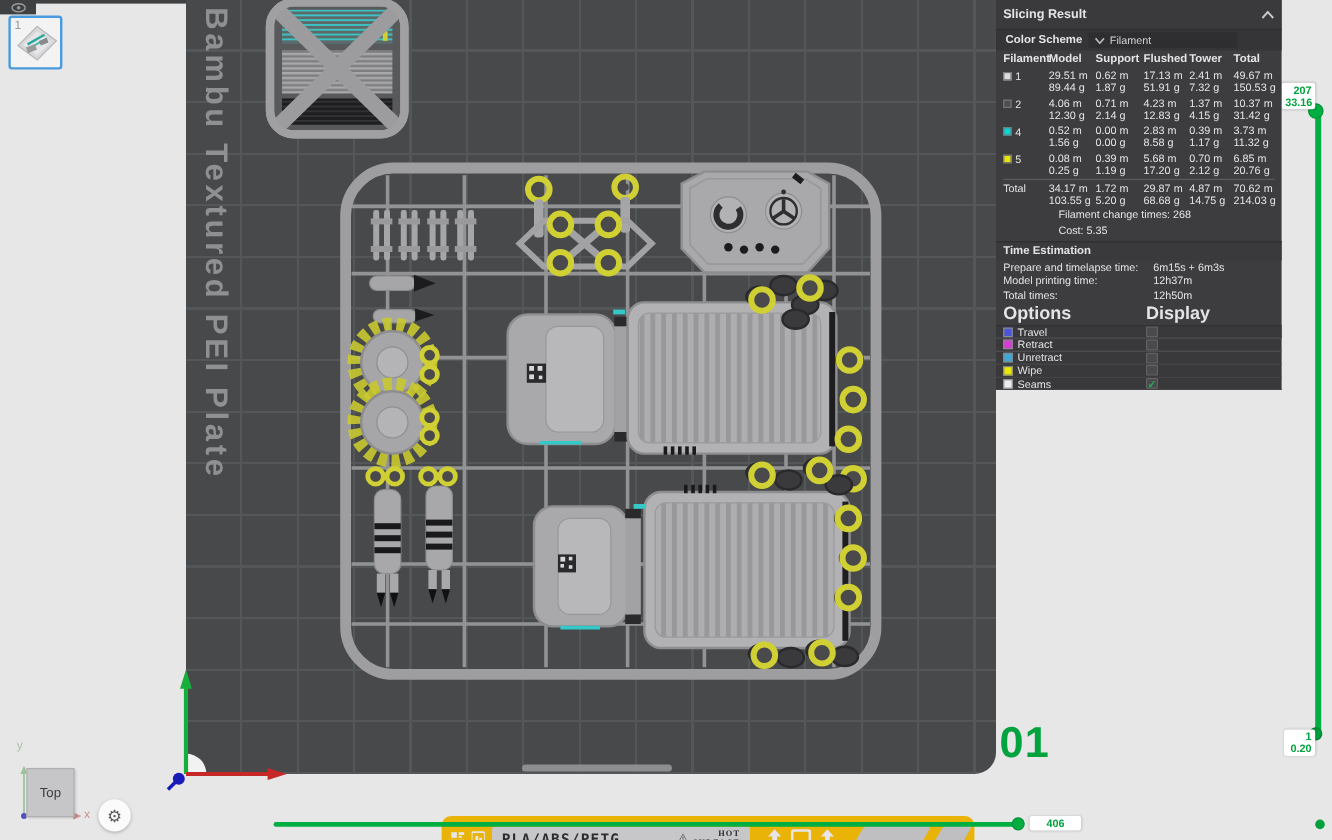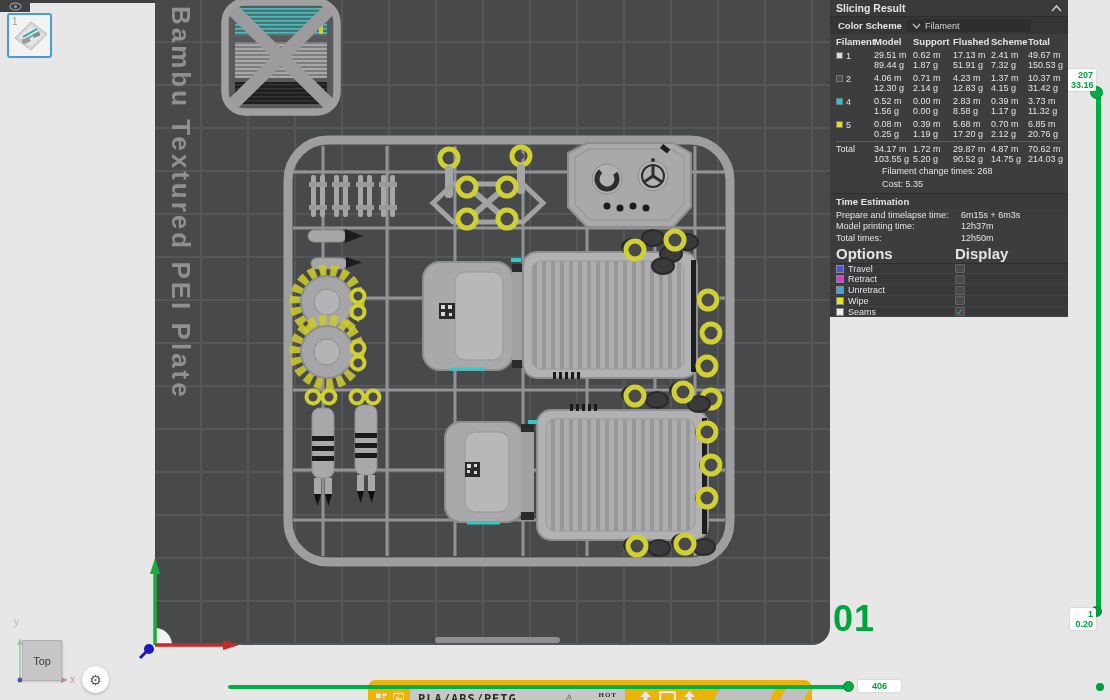--- a/index.html
+++ b/index.html
@@ -52,21 +52,21 @@
   .vlabel { position:absolute; background:#fff; border-radius:2px; box-shadow:0 0 2px rgba(0,0,0,.2); color:#00a33e; font-size:9px; font-weight:bold; text-align:right; padding:1px 3px; line-height:10px; }
   .vlabel-top { left:1068px; top:69px; width:28px; }
   .vlabel-bot { left:1070px; top:608px; width:26px; }
   .hslider-track { position:absolute; left:228px; top:685px; width:620px; height:4px; background:#00ae42; border-radius:2px; }
   .hhandle { position:absolute; left:843px; top:681px; width:11px; height:11px; border-radius:50%; background:#00ae42; border:1px solid #00913a; }
   .hlabel { position:absolute; left:858px; top:680px; background:#fff; border-radius:2px; color:#00a33e; font-size:9px; font-weight:bold; padding:1px 14px; box-shadow:0 0 2px rgba(0,0,0,.2); }
   .hend-dot { position:absolute; left:1096px; top:683px; width:8px; height:8px; border-radius:50%; background:#00a03c; }
 
   
   .panel { position:absolute; left:830px; top:0; width:238px; height:282px; background:#3d3d3f; color:#e4e4e6; font-size:9px; }
-  .p-title { display:flex; align-items:center; height:17px; padding:4px 6px; border-bottom:1px solid #2e2e30; background:#3a3a3c; }
+  .p-title { display:flex; align-items:center; height:17px; padding:12px 6px; border-bottom:1px solid #2e2e30; background:#3a3a3c; }
   .p-title b { font-size:10.5px; }
   .p-collapse { margin-left:auto; cursor:pointer; }
   .p-scheme { display:flex; align-items:center; height:17px; padding:0 8px; gap:5px; background:#353537; }
   .p-scheme b { font-size:9.5px; }
   .p-dropdown { background:#2e2e30; height:13px; width:124px; display:flex; align-items:center; gap:4px; padding:0 5px; color:#d2d2d4; }
   .tbl { padding:0 0 0 6px; }
   .tr { display:grid; grid-template-columns:38px 39px 40px 38px 37px 1fr; align-items:start; }
   .th { font-weight:bold; font-size:9.5px; padding:2px 0 1px; }
   .td { line-height:10px; padding:1px 0; }
   .fil-id { display:flex; align-items:center; gap:3px; padding-top:2px; }
@@ -466,21 +466,21 @@
       <span>Filament</span>
     </div>
   </div>
 
   <div class="tbl">
     <div class="tr th">
       <span>Filament</span>
         <span>Model</span>
       <span>Support</span>
         <span>Flushed</span>
-      <span>Scheme</span>
+      <span>Tower</span>
         <span>Total</span>
     </div>
 
     <div class="tr row-pad">
       <span class="fil-id">
           <span class="chip" style="background-color: rgb(220, 220, 220);"></span>
           <span>1</span>
         </span>
       <span class="td">
           <div>29.51 m</div>
@@ -591,21 +591,21 @@
       <span class="td">
           <div>34.17 m</div>
           <div>103.55 g</div>
         </span>
       <span class="td">
           <div>1.72 m</div>
           <div>5.20 g</div>
         </span>
       <span class="td">
           <div>29.87 m</div>
-          <div>90.52 g</div>
+          <div>68.68 g</div>
         </span>
       <span class="td">
           <div>4.87 m</div>
           <div>14.75 g</div>
         </span>
       <span class="td">
           <div>70.62 m</div>
           <div>214.03 g</div>
         </span>
     </div>

